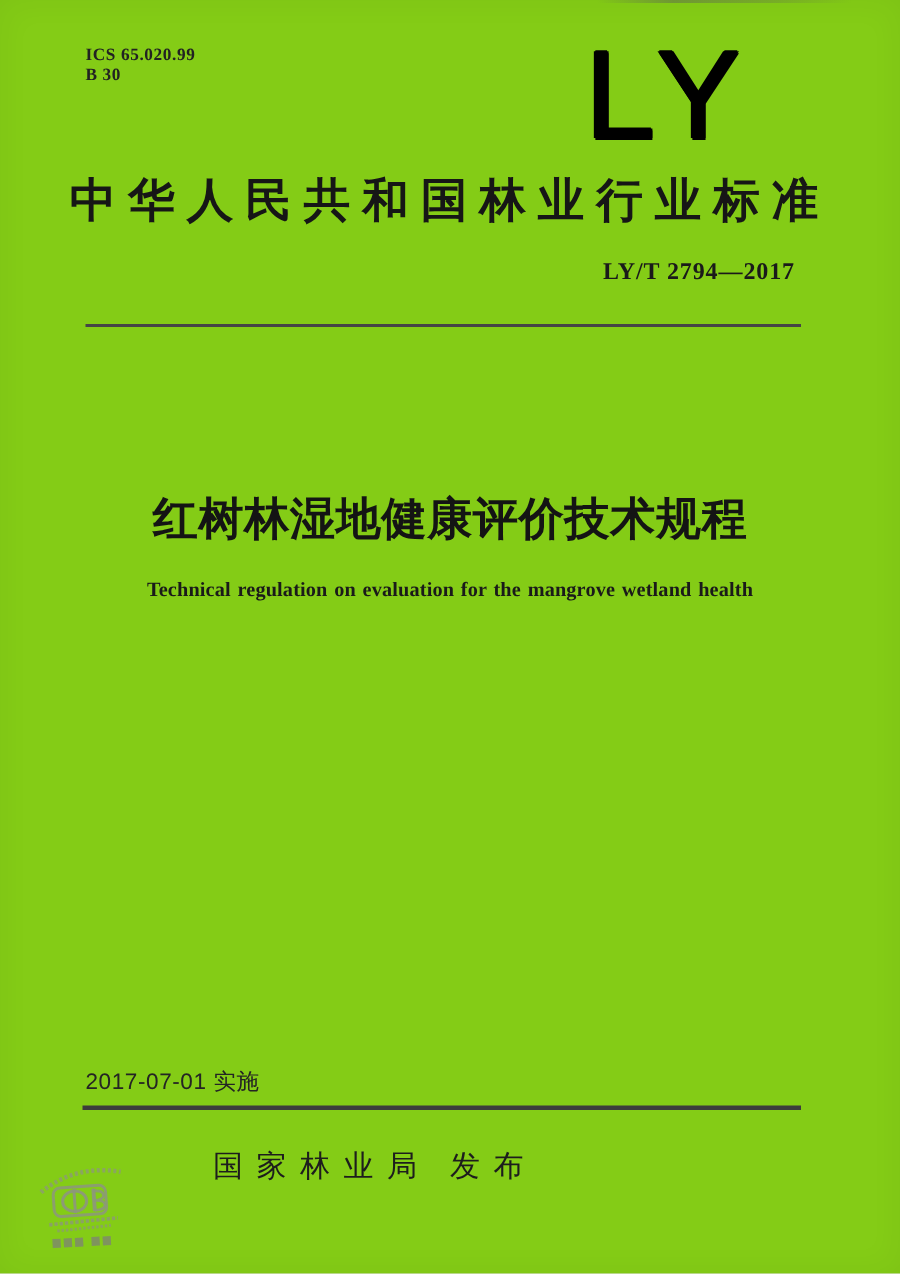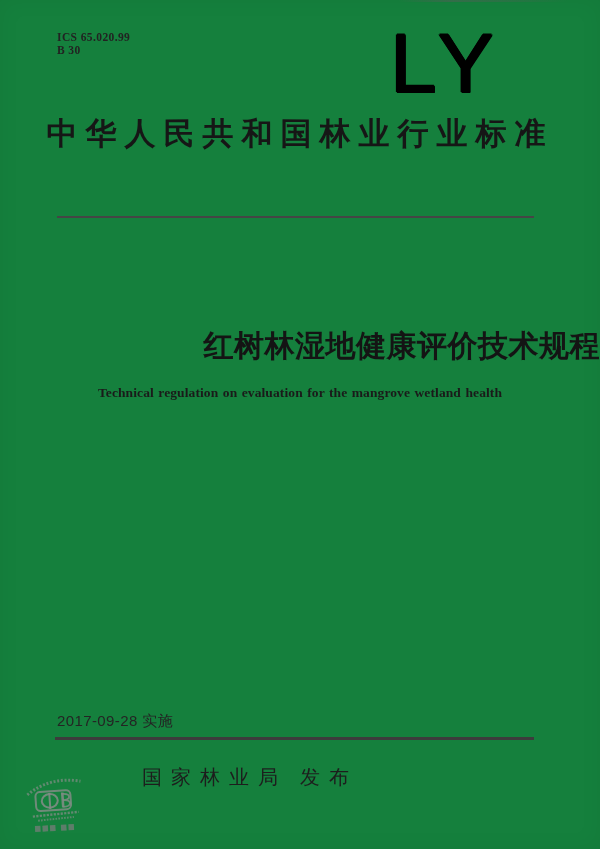--- a/index.html
+++ b/index.html
@@ -6,21 +6,21 @@
     margin: 0;
     padding: 0;
     background: #e8e8e8;
     font-family: "Liberation Sans", sans-serif;
   }
   .page {
     position: relative;
     width: 600px;
     height: 849px;
     margin: 0 auto;
-    background: #15803d;
+    background: #84cc16;
     box-shadow: inset 0 0 22px rgba(0,0,0,0.05);
     overflow: hidden;
     color: #1c1c1c;
   }
   .scan-smudge {
     position: absolute;
     top: 0;
     left: 398px;
     width: 170px;
     height: 2px;
@@ -79,21 +79,21 @@
     left: 57px;
     width: 477px;
     height: 2px;
     background: #454545;
   }
   .doc-title-zh {
     position: absolute;
     top: 326px;
     left: 0;
     width: 600px;
-    text-align: right;
+    text-align: center;
     font-size: 30px;
     font-weight: bold;
     letter-spacing: 0.5px;
     color: #141414;
     white-space: nowrap;
   }
   .doc-title-en {
     position: absolute;
     top: 385px;
     left: 0;
@@ -161,29 +161,30 @@
 
   <div class="ics-block">
     <div>ICS 65.020.99</div>
     <div>B 30</div>
   </div>
 
   <div class="logo-ly">LY</div>
 
   <div class="category-title">中华人民共和国林业行业标准</div>
 
+  <div class="standard-number">LY/T 2794—2017</div>
 
   <div class="rule-top"></div>
 
   <div class="doc-title-zh">红树林湿地健康评价技术规程</div>
 
   <div class="doc-title-en">Technical regulation on evaluation for the mangrove wetland health</div>
 
   <div class="dates-row">
-    <span>2017-09-28 实施</span>
+    <span>2017-07-01 实施</span>
   </div>
 
   <div class="rule-bottom"></div>
 
   <div class="publisher-row">
     <span class="publisher-name">国家林业局</span><span class="publish-action">发布</span>
   </div>
 
   <svg class="stamp" viewBox="0 0 70 64" xmlns="http://www.w3.org/2000/svg">
     <g transform="rotate(-4 35 30)" stroke="#8e8e8e" fill="none">

